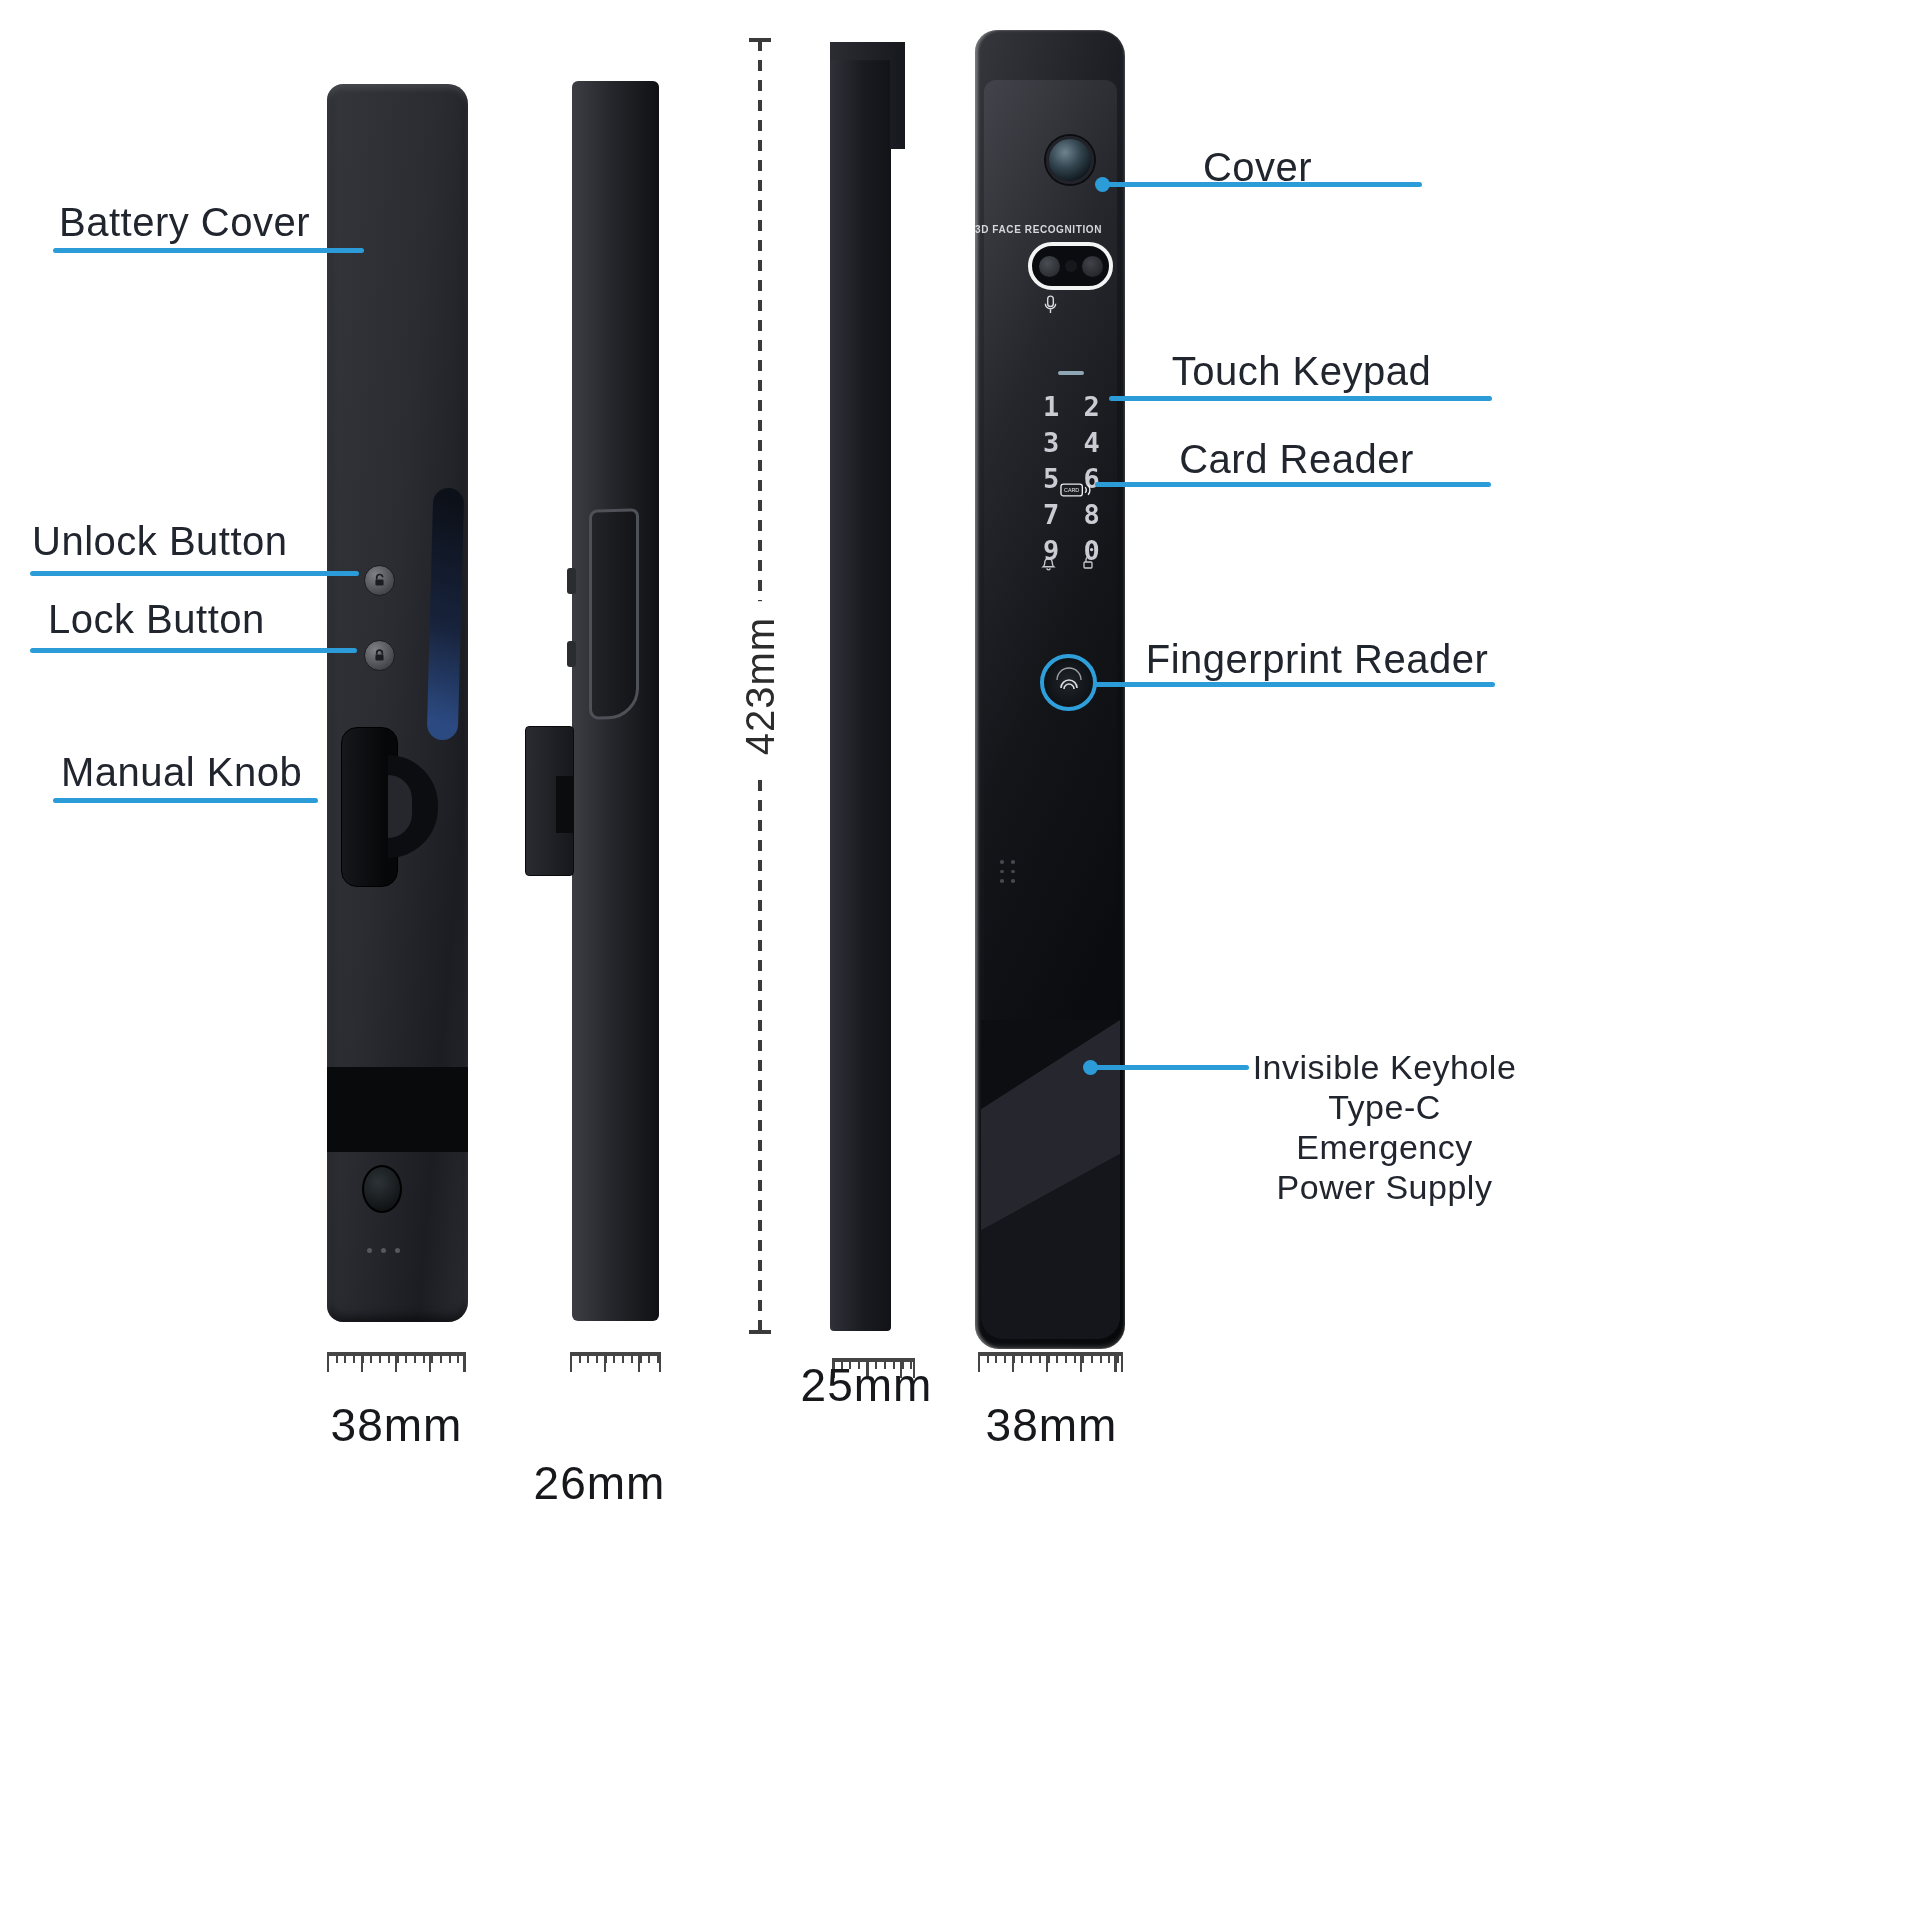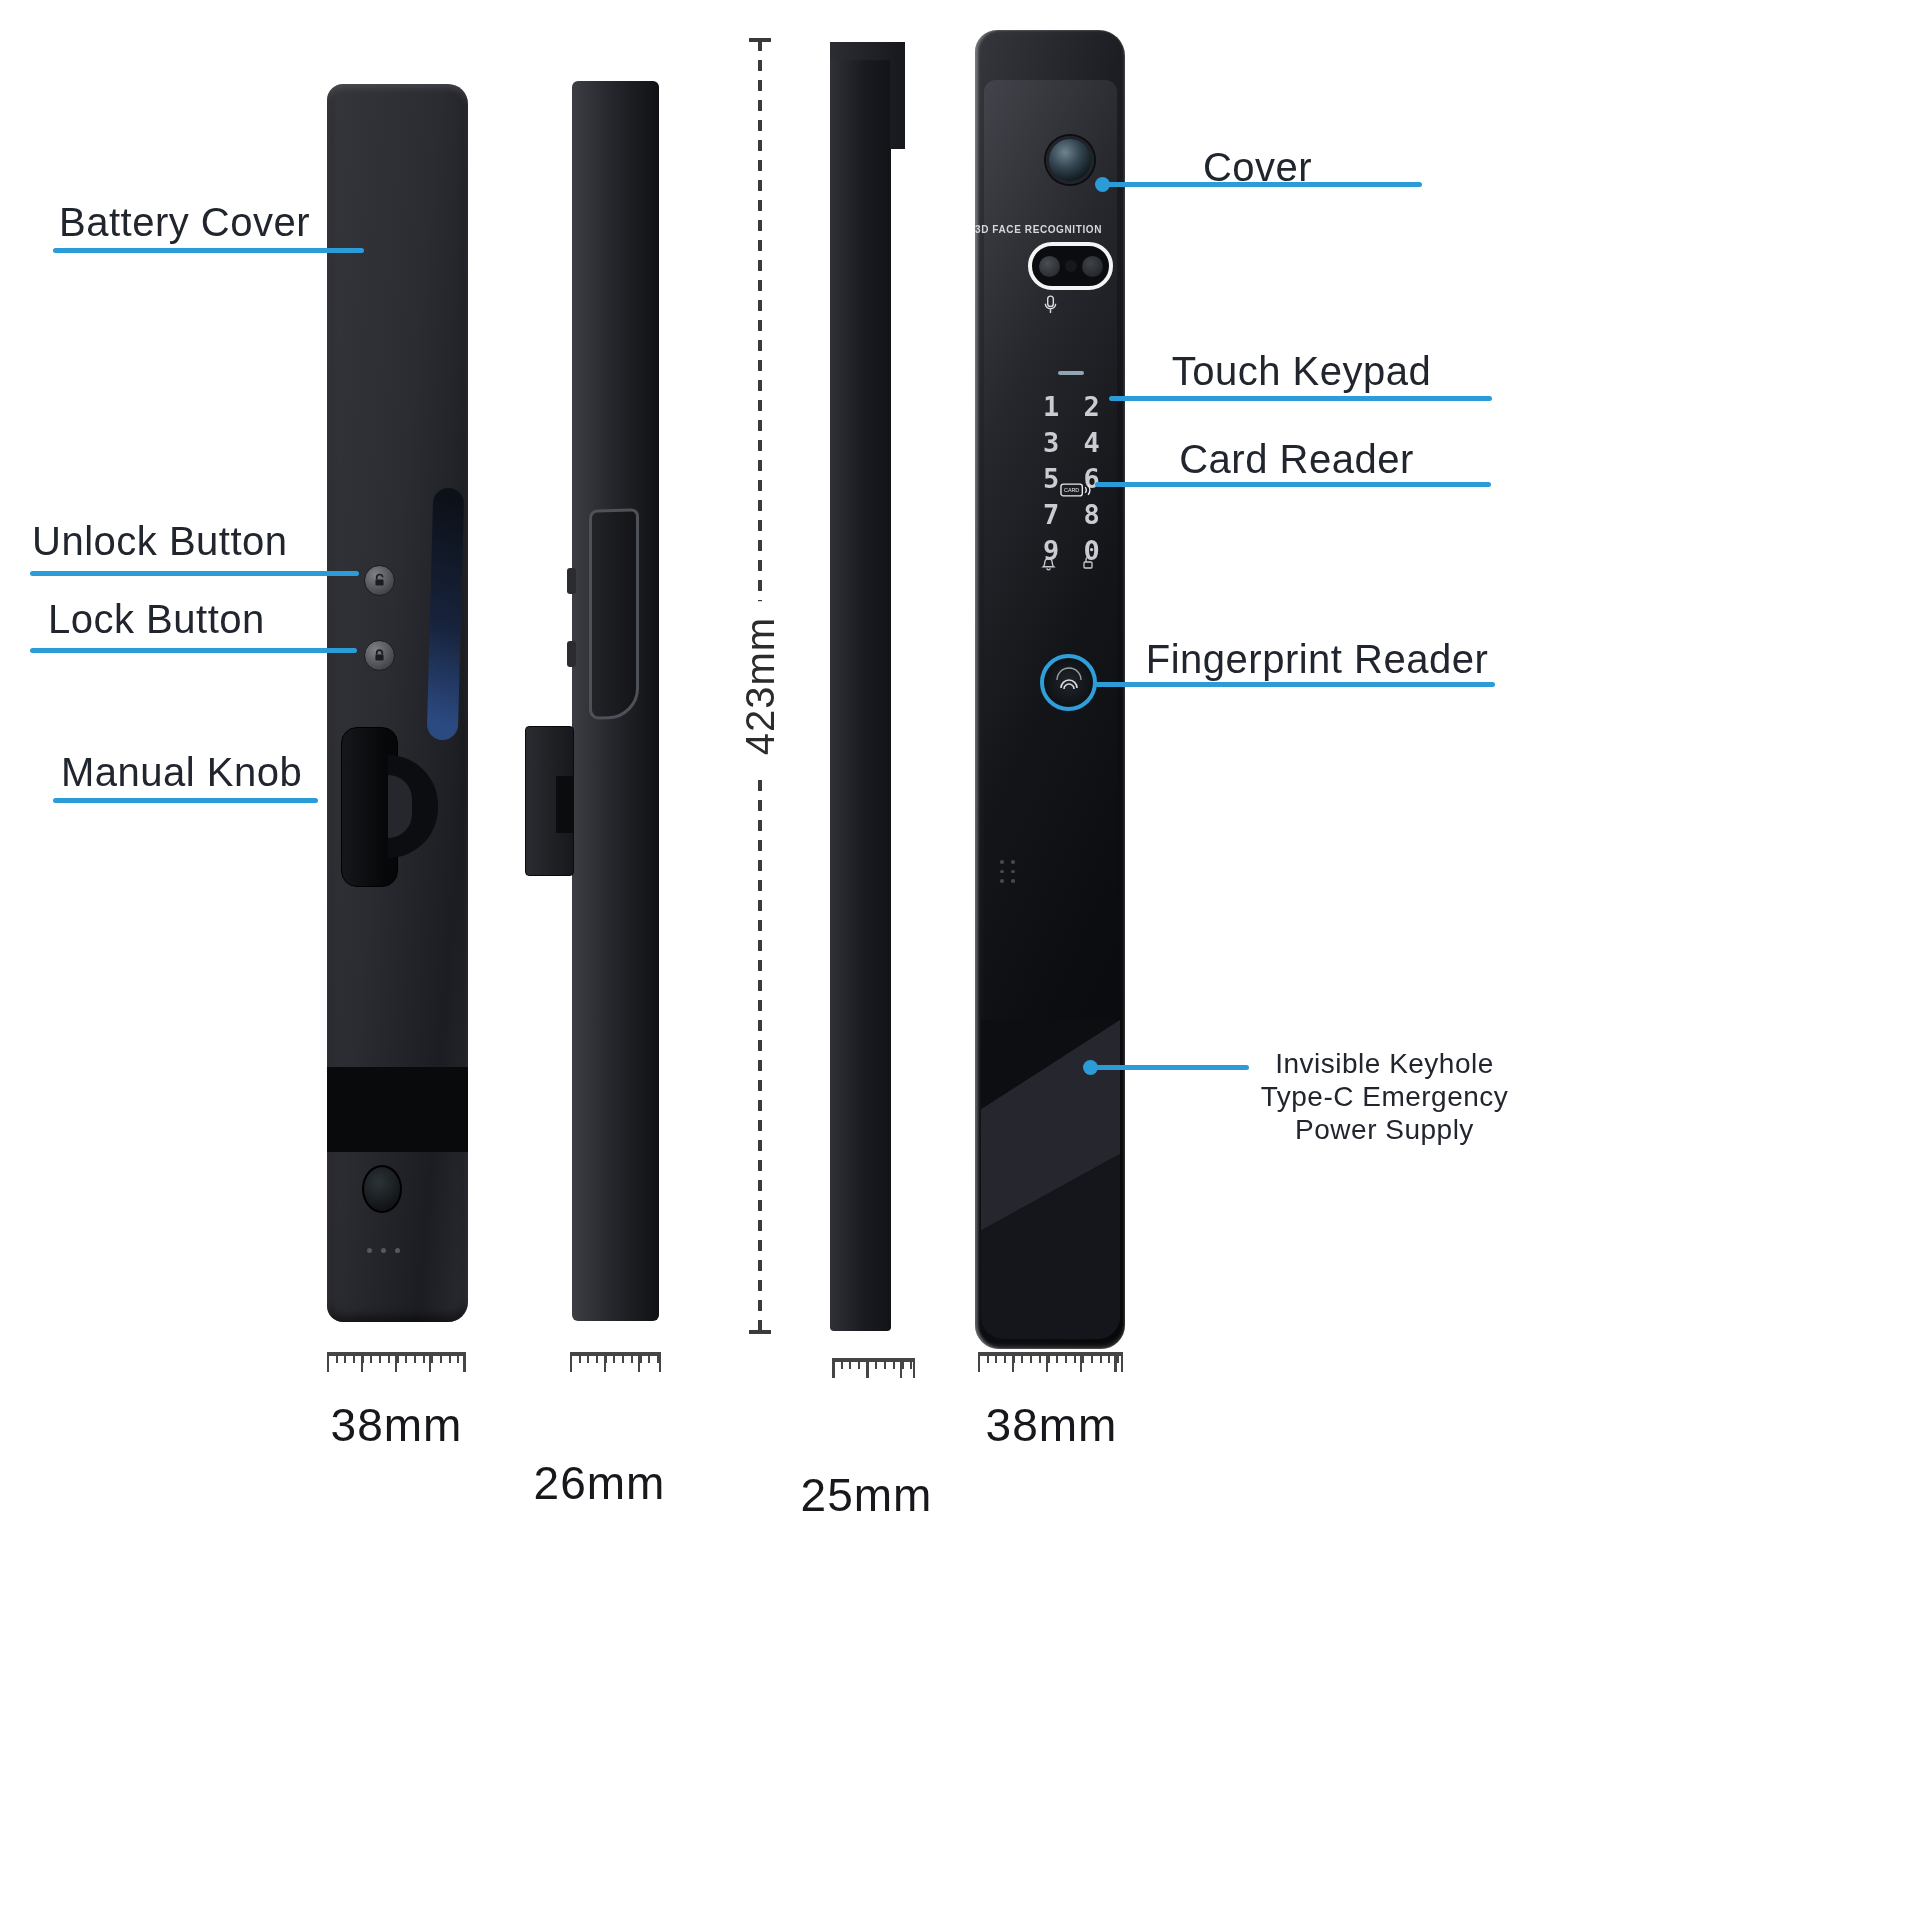--- a/index.html
+++ b/index.html
@@ -3,21 +3,21 @@
 <meta charset="utf-8">
 <style>
   *{margin:0;padding:0;box-sizing:border-box}
   html,body{background:#fff}
   body{font-family:"Liberation Sans",sans-serif}
   .canvas{position:relative;width:1927px;height:1927px;background:#fff;overflow:hidden}
 
   
   .callout{position:absolute;color:#21252e;font-size:40px;font-weight:500;letter-spacing:0.5px;white-space:nowrap}
   .callout.center{text-align:center;white-space:normal}
-  .callout.small{font-size:28px;line-height:1.18}
+  .callout.small{font-size:34px;line-height:1.18}
   .cline{position:absolute;height:5px;background:#2b9cd8;border-radius:3px}
   .cdot{position:absolute;width:15px;height:15px;border-radius:50%;background:#2b9cd8}
 
   
   .mm{position:absolute;font-size:46px;font-weight:500;color:#17181c;text-align:center;letter-spacing:1px}
   .ruler{position:absolute;height:20px;
     background-image:
       repeating-linear-gradient(90deg,#454545 0 2px,transparent 2px 8.7px),
       repeating-linear-gradient(90deg,#454545 0 2.5px,transparent 2.5px 34px);
     background-size:100% 11px,100% 20px;background-repeat:no-repeat}
@@ -254,17 +254,17 @@
     <div>Power Supply</div>
   </div>
 
   <div class="ruler" style="left:327px;top:1352px;width:139px"></div>
   <div class="ruler" style="left:570px;top:1352px;width:91px"></div>
   <div class="ruler" style="left:832px;top:1358px;width:83px"></div>
   <div class="ruler" style="left:978px;top:1352px;width:145px"></div>
 
   <div class="mm" style="left:322px;top:1398px;width:149px">38mm</div>
   <div class="mm" style="left:525px;top:1456px;width:149px">26mm</div>
-  <div class="mm" style="left:792px;top:1468px;width:149px">25mm</div>
+  <div class="mm" style="left:792px;top:1358px;width:149px">25mm</div>
   <div class="mm" style="left:975px;top:1398px;width:153px">38mm</div>
 
 </div>
 
 
 </body></html>

